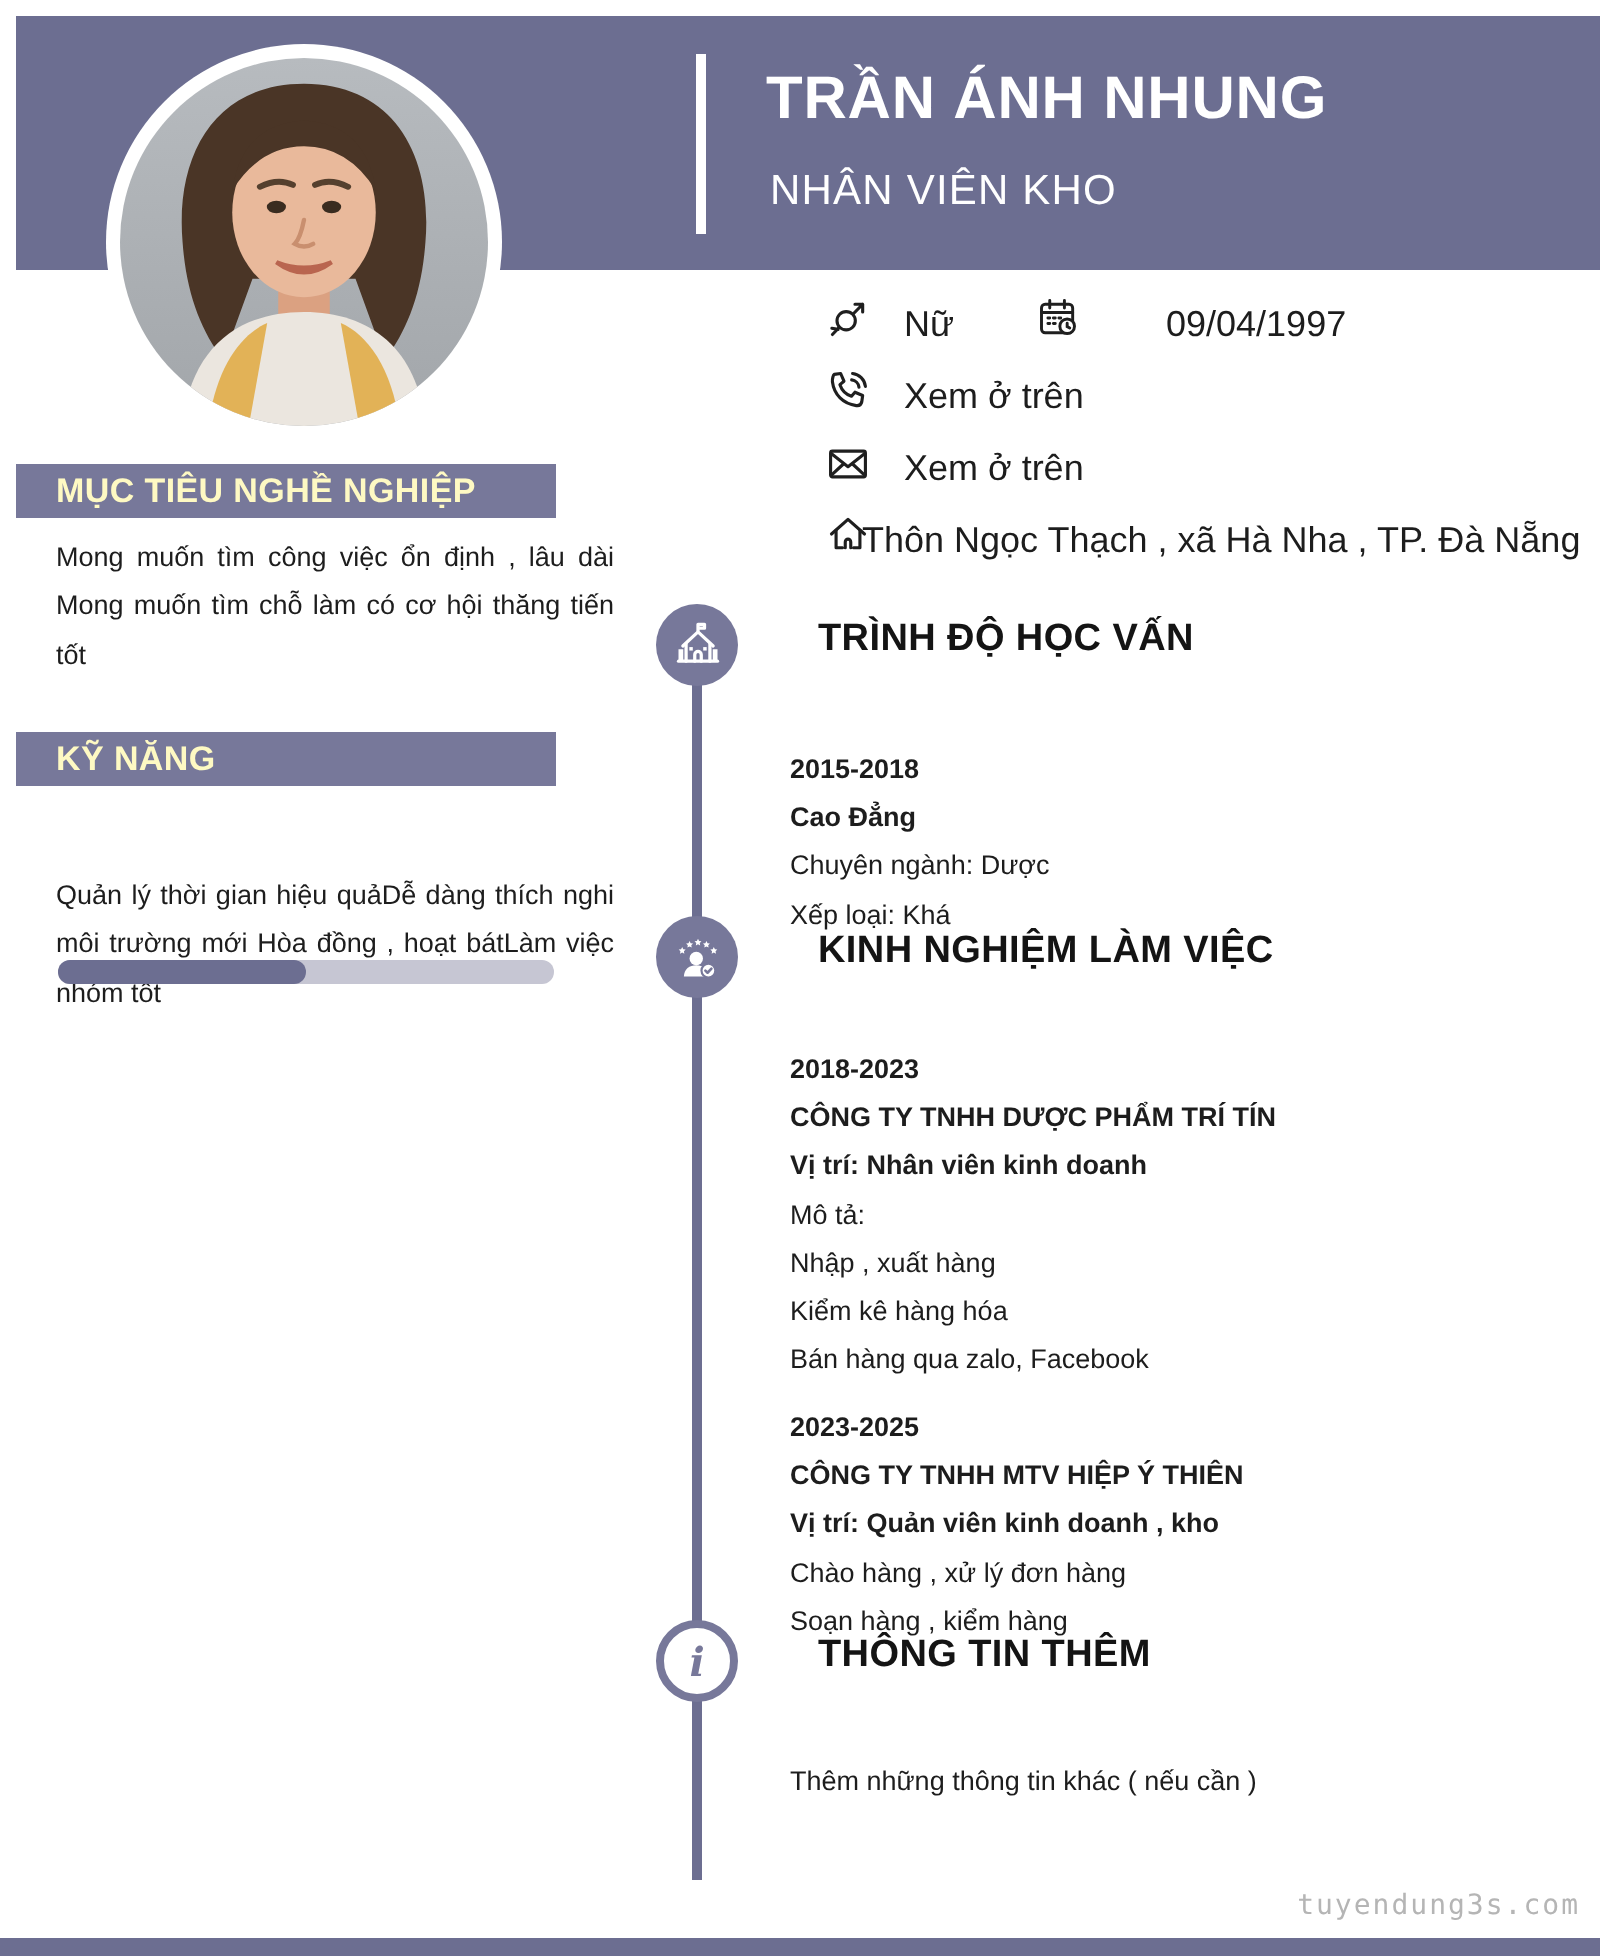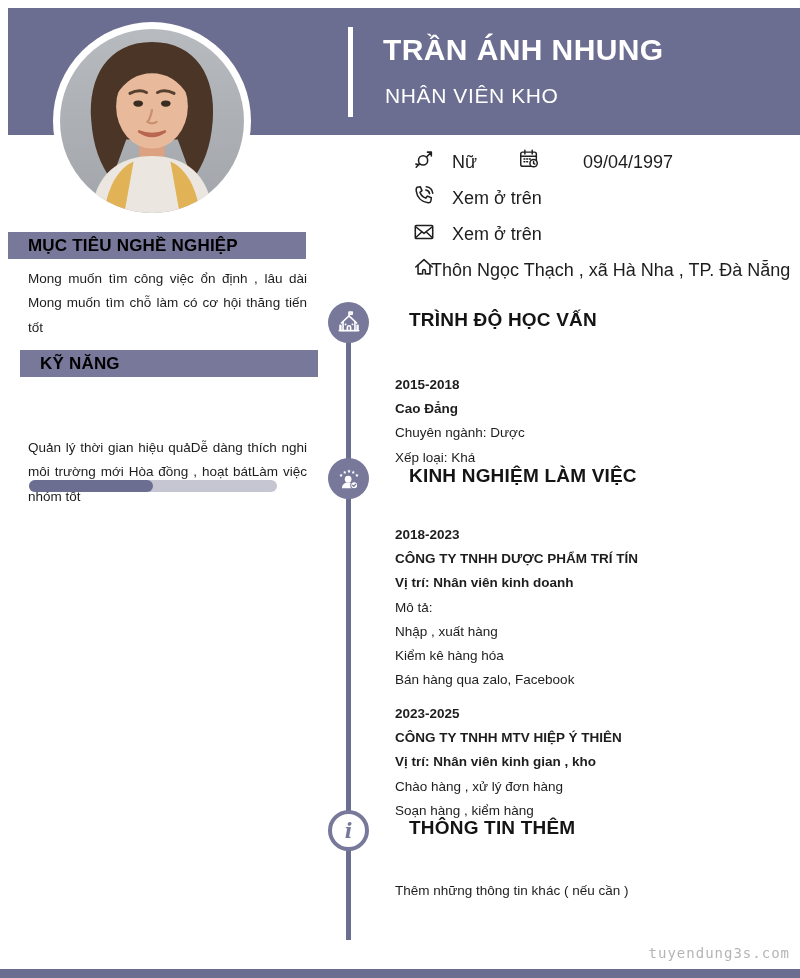--- a/index.html
+++ b/index.html
@@ -25,22 +25,22 @@
   
   .contact-icon{position:absolute;width:22px;height:22px;}
   .contact-text{position:absolute;font-size:18px;color:var(--text);white-space:nowrap;}
   .ci-1{left:413px;top:148px;} .ct-1{left:452px;top:152px;}
   .ci-1b{left:518px;top:148px;} .ct-1b{left:583px;top:152px;}
   .ci-2{left:413px;top:184px;} .ct-2{left:452px;top:188px;}
   .ci-3{left:413px;top:221px;} .ct-3{left:452px;top:224px;}
   .ci-4{left:413px;top:256px;} .ct-4{left:431px;top:260px;}
 
   
-  .side-header{position:absolute;left:8px;width:298px;height:27px;background:var(--accent-light);color:#000000;font-size:17px;font-weight:700;display:flex;align-items:center;padding-left:20px;letter-spacing:.2px;white-space:nowrap;}
-  .sh-1{top:232px;} .sh-2{top:350px;margin-left:12px;}
+  .side-header{position:absolute;left:8px;width:270px;height:27px;background:var(--accent-light);color:#fef9c3;font-size:17px;font-weight:700;display:flex;align-items:center;padding-left:20px;letter-spacing:.2px;white-space:nowrap;}
+  .sh-1{top:232px;} .sh-2{top:366px;}
   .side-par{position:absolute;left:28px;width:279px;font-size:13.5px;line-height:24.4px;text-align:justify;color:var(--text);}
   .sp-1{top:267px;} .sp-2{top:399px;margin-top:37px;}
   .progress-track{position:absolute;left:29px;top:480px;width:248px;height:12px;border-radius:6px;background:var(--track);}
   .progress-fill{height:100%;border-radius:6px;background:var(--accent);}
 
   
   .timeline-line{position:absolute;left:346px;top:322px;width:5px;height:618px;background:var(--accent);}
   .tl-badge{position:absolute;left:328px;width:41px;height:41px;border-radius:50%;background:var(--accent-light);display:flex;align-items:center;justify-content:center;}
   .tb-1{top:302px;} .tb-2{top:458px;}
   .tl-badge-info{position:absolute;left:328px;top:810px;width:41px;height:41px;border-radius:50%;background:#ffffff;border:4px solid var(--accent-light);display:flex;align-items:center;justify-content:center;font-family:"DejaVu Serif", serif;font-style:italic;font-weight:700;font-size:20px;color:var(--accent-light);}
@@ -206,21 +206,21 @@
       <div class="line bold">CÔNG TY TNHH DƯỢC PHẨM TRÍ TÍN</div>
       <div class="line bold">Vị trí: Nhân viên kinh doanh</div>
       <div class="line">Mô tả:</div>
       <div class="line">Nhập , xuất hàng</div>
       <div class="line">Kiểm kê hàng hóa</div>
       <div class="line">Bán hàng qua zalo, Facebook</div>
     </div>
   <div class="detail-list dl-3">
       <div class="line bold">2023-2025</div>
       <div class="line bold">CÔNG TY TNHH MTV HIỆP Ý THIÊN</div>
-      <div class="line bold">Vị trí: Nhân viên kinh gian , kho</div>
+      <div class="line bold">Vị trí: Quản viên kinh doanh , kho</div>
       <div class="line">Chào hàng , xử lý đơn hàng</div>
       <div class="line">Soạn hàng , kiểm hàng</div>
     </div>
 
   <div class="tl-badge-info">i</div>
   <div class="sec-heading hd-3">THÔNG TIN THÊM</div>
   <div class="detail-list dl-4">
       <div class="line">Thêm những thông tin khác ( nếu cần )</div>
     </div>
 

